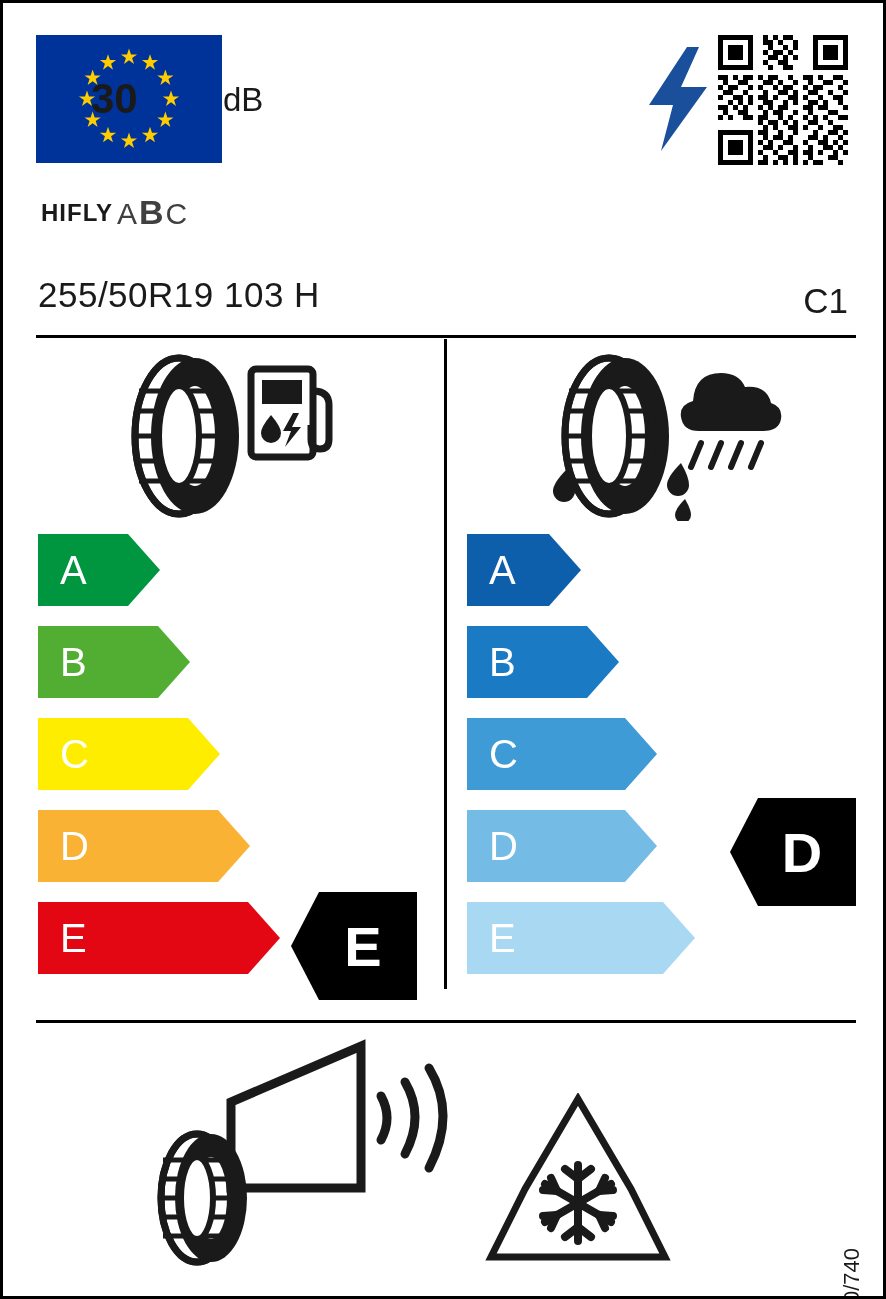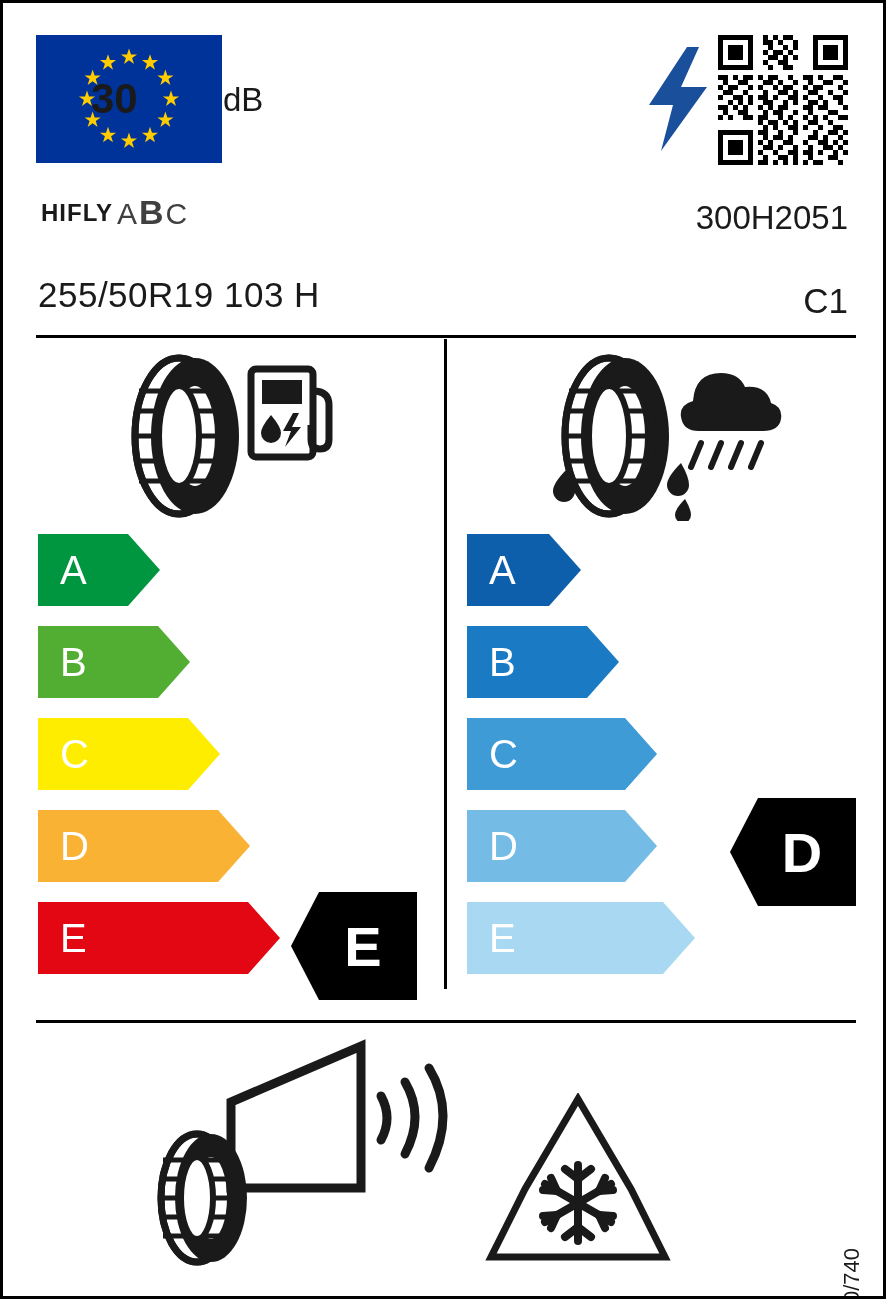--- a/index.html
+++ b/index.html
@@ -500,21 +500,20 @@
           <rect x="13" y="25" width="1" height="1"></rect>
           <rect x="15" y="25" width="1" height="1"></rect>
         <rect x="17" y="25" width="1" height="1"></rect>
           <rect x="19" y="25" width="2" height="1"></rect>
           <rect x="24" y="25" width="1" height="1"></rect>
       </g>
     </svg>
   </div>
 
   <div class="brand">HIFLY</div>
-  <div class="model">300H2051</div>
   <div class="size">255/50R19 103 H</div>
   <div class="tyreclass">C1</div>
 
   <div class="hr-top"></div>
   <div class="hr-bottom"></div>
   <div class="v-divider"></div>
 
   <div class="pic-fuel">
     <svg width="215" height="170" viewBox="0 0 215 170">
       <g>

